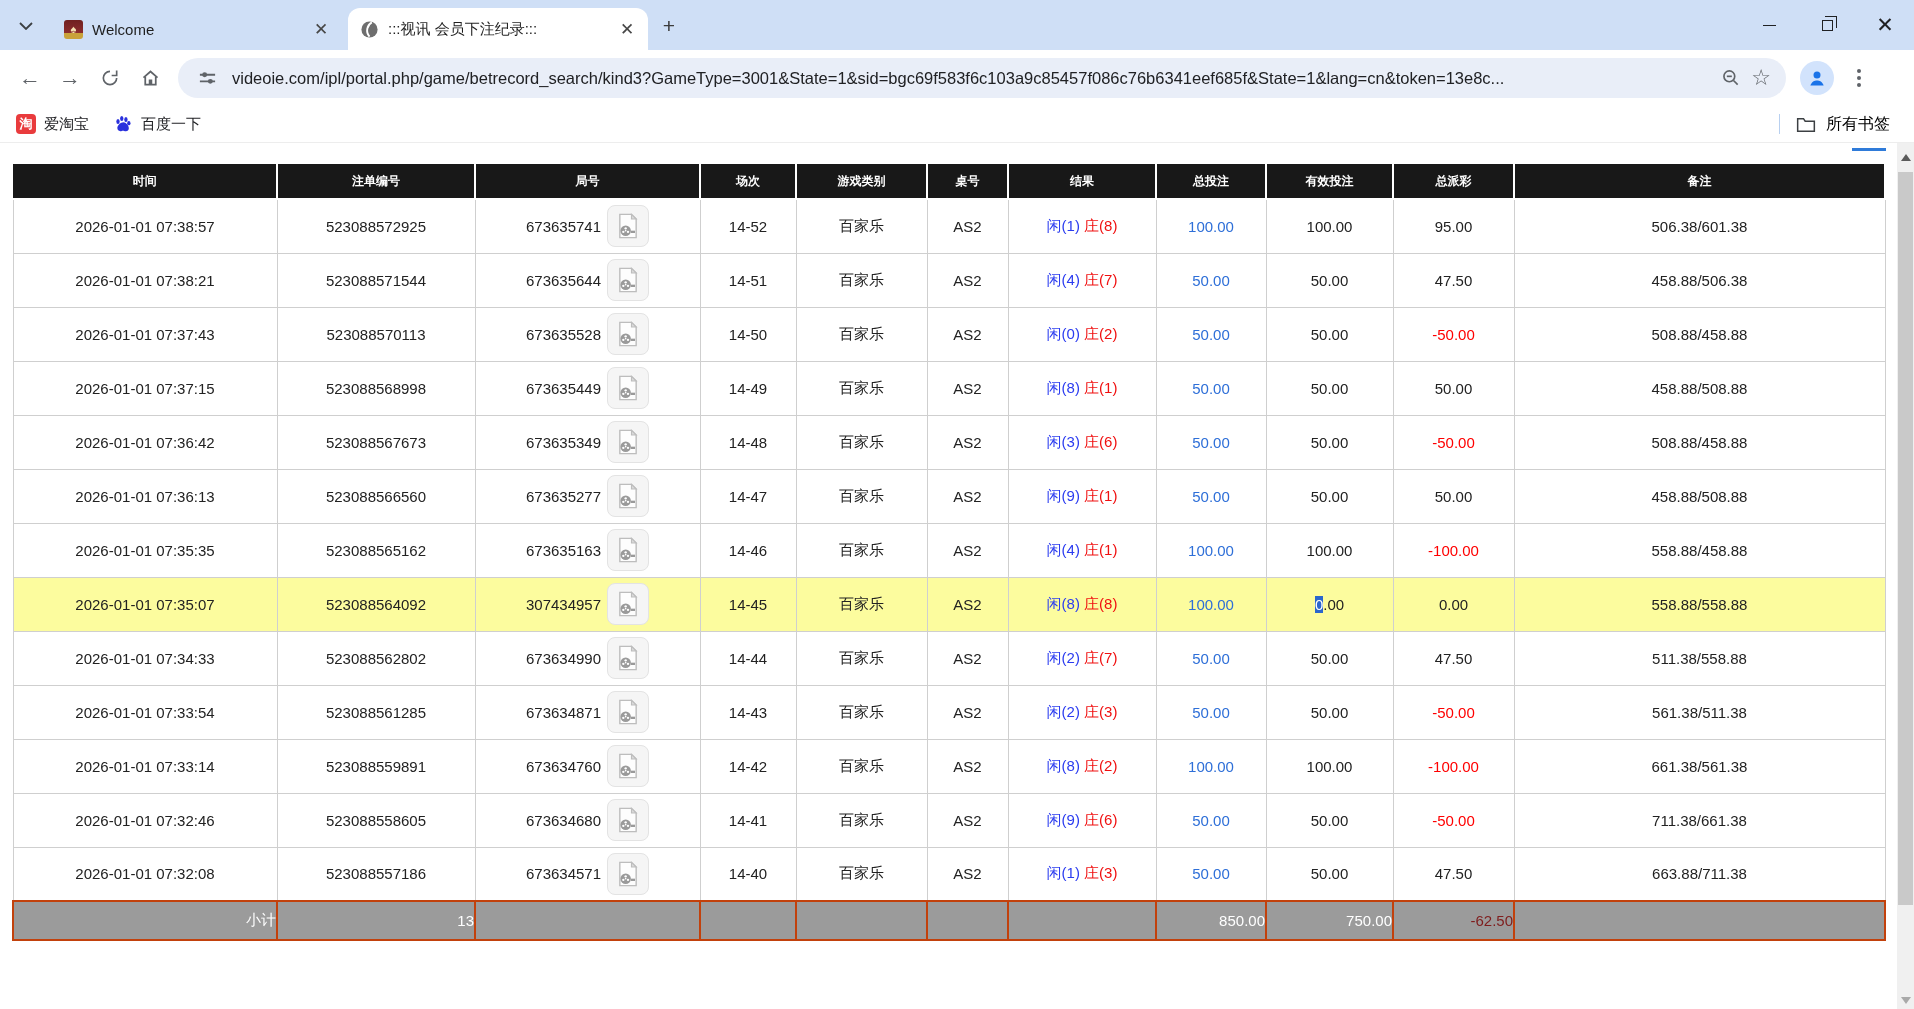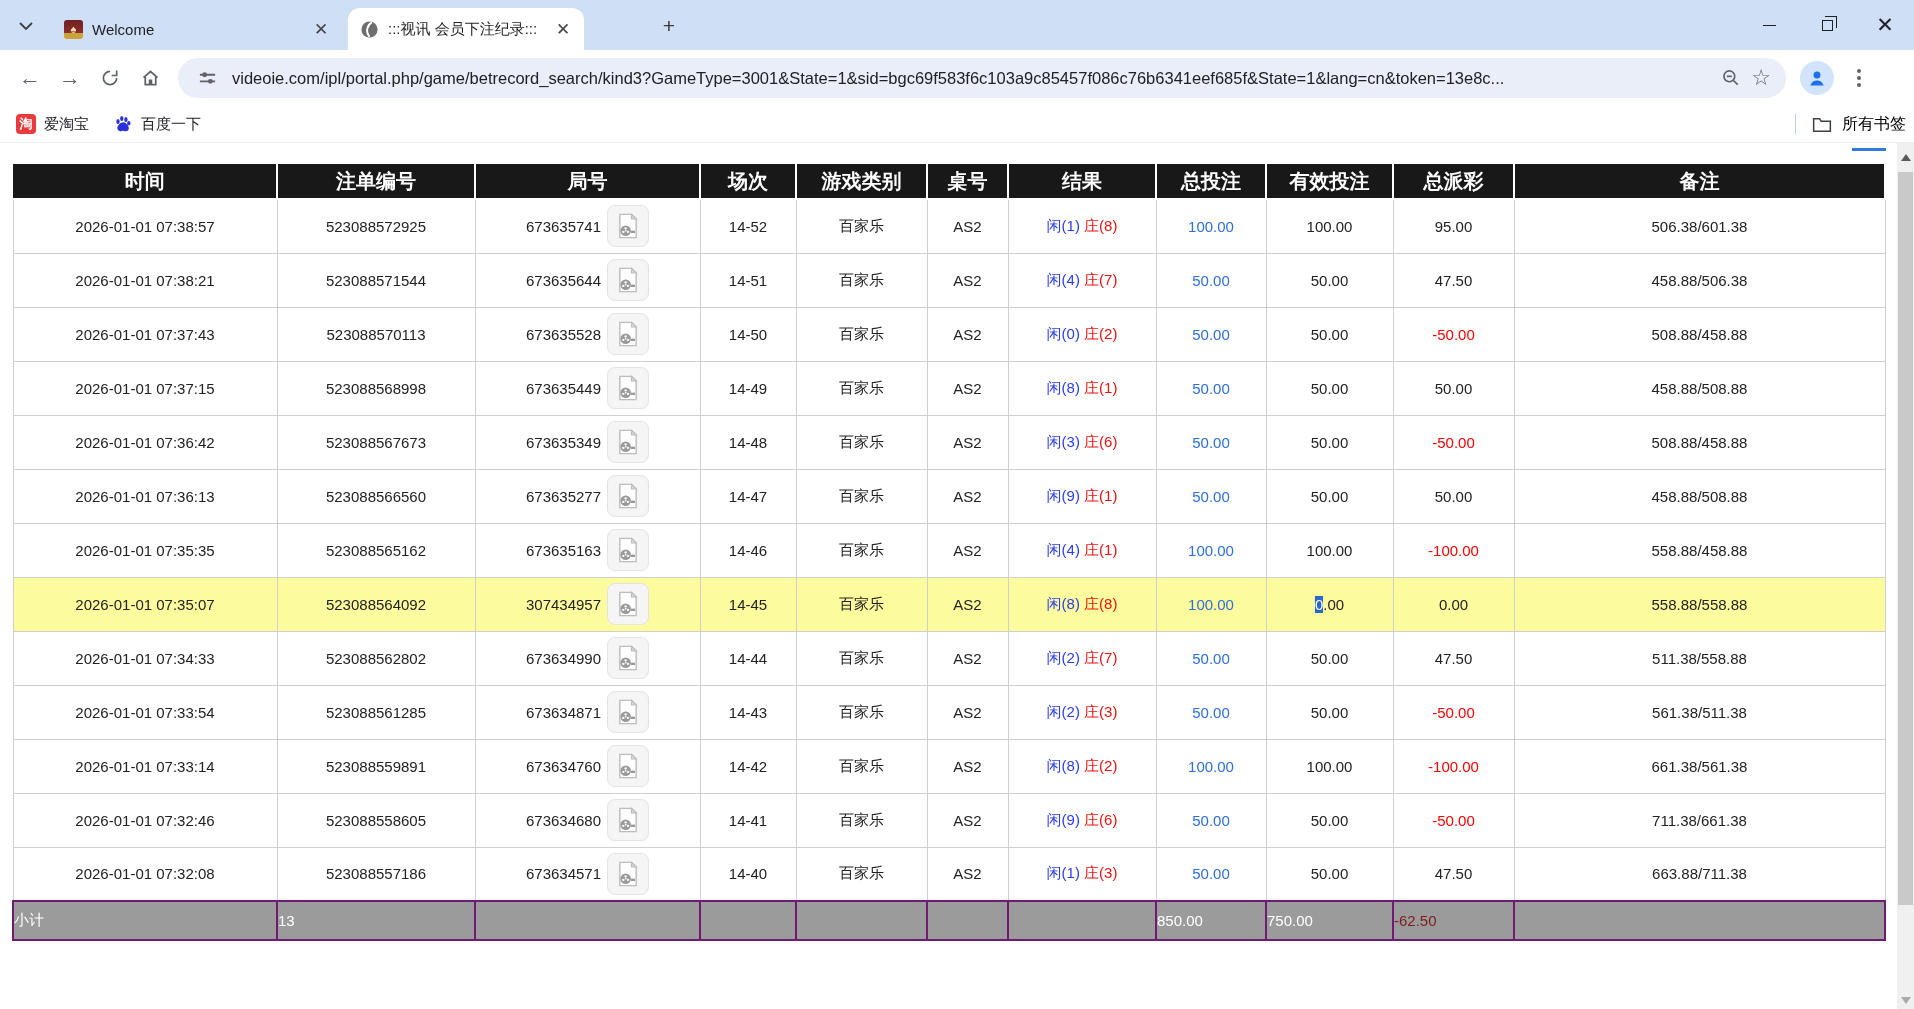--- a/index.html
+++ b/index.html
@@ -4,21 +4,21 @@
 <style>
   * { box-sizing: border-box; margin: 0; padding: 0; }
   html,body { width:1914px; height:1009px; overflow:hidden; background:#fff;
     font-family:"Liberation Sans","DejaVu Sans",sans-serif; }
 
   
   .tabstrip { position:absolute; left:0; top:0; width:1914px; height:50px; background:#cfdff6; }
   .tab-search { position:absolute; left:14px; top:14px; width:24px; height:24px; display:flex; align-items:center; justify-content:center; border-radius:50%; cursor:pointer; }
   .tab { position:absolute; top:8px; height:42px; display:flex; align-items:center; padding:0 10px 0 12px; gap:9px; font-size:15px; color:#1f1f1f; }
   .tab.inactive { left:52px; width:290px; border-radius:10px; }
-  .tab.active { left:348px; width:236px; background:#fff; border-radius:12px 12px 0 0; }
+  .tab.active { left:348px; width:300px; background:#fff; border-radius:12px 12px 0 0; }
   .tab .title { flex:1; white-space:nowrap; overflow:hidden; }
   .tab .close { font-size:17px; color:#474747; width:22px; height:22px; display:flex; align-items:center; justify-content:center; border-radius:50%; }
   .favicon-welcome { width:19px; height:19px; border-radius:3px; background:linear-gradient(#702020,#8d2d2d 70%,#c9a23a 70%); display:flex; align-items:center; justify-content:center; color:#f5e2b0; font-size:11px; flex:0 0 auto; }
   .new-tab { position:absolute; left:656px; top:13px; width:26px; height:26px; font-size:21px; color:#3c3c3c; display:flex; align-items:center; justify-content:center; }
   .win-controls { position:absolute; right:0; top:0; height:50px; display:flex; }
   .win-btn { width:58px; height:50px; display:flex; align-items:center; justify-content:center; color:#202124; }
   .min-glyph { width:13px; height:0; border-top:1.6px solid #202124; display:block; }
   .restore-glyph { width:11px; height:11px; border:1.6px solid #202124; position:relative; background:#cfdff6; }
   .restore-glyph::before { content:""; position:absolute; left:2px; bottom:2px; width:11px; height:11px; border:1.6px solid #202124; border-left:none; border-bottom:none; }
   .close-glyph { font-size:21px; font-weight:300; }
@@ -32,39 +32,39 @@
   .omni-icon { width:30px; height:30px; display:flex; align-items:center; justify-content:center; flex:0 0 auto; border-radius:50%; }
   .star-glyph { font-size:22px; color:#5f6368; }
   .avatar { width:34px; height:34px; border-radius:50%; background:#d2e3fc; display:flex; align-items:center; justify-content:center; margin-left:14px; flex:0 0 auto; }
   .menu-dots { width:34px; height:34px; margin-left:8px; display:flex; flex-direction:column; align-items:center; justify-content:center; gap:3px; flex:0 0 auto; }
   .menu-dots i { width:4px; height:4px; border-radius:50%; background:#5f6368; }
 
   
   .bookmarks { position:absolute; left:0; top:106px; width:1914px; height:37px; background:#fff; display:flex; align-items:center; border-bottom:1px solid #ededed; }
   .bm-item { display:flex; align-items:center; gap:8px; font-size:15px; color:#202124; padding:4px 8px; border-radius:6px; margin-left:8px; }
   .taobao-ic { width:20px; height:20px; border-radius:4px; background:#e93b3d; color:#fff; font-size:13px; font-weight:bold; display:flex; align-items:center; justify-content:center; }
-  .bm-right { margin-left:auto; display:flex; align-items:center; gap:10px; padding-right:8px; }
+  .bm-right { margin-left:auto; display:flex; align-items:center; gap:10px; padding-right:24px; }
   .bm-divider { width:1px; height:20px; background:#b8d0f0; margin-right:6px; }
 
   
   .page { position:absolute; left:0; top:143px; width:1914px; height:866px; background:#fff; }
   .blue-line { position:absolute; left:1852px; top:5px; width:34px; height:3px; background:#2f7bd9; }
   table { border-collapse:collapse; table-layout:fixed; margin:21px 0 0 12px; width:1872px; font-size:15px; color:#222; }
-  thead th { background:#181818; color:#fff; font-weight:bold; font-size:20px; height:35px; border:2px solid #fff; border-top:none; }
+  thead th { background:#181818; color:#fff; font-weight:bold; font-size:12px; height:35px; border:2px solid #fff; border-top:none; }
   thead th:first-child { border-left:1px solid #181818; }
   tbody td { height:54px; border:1px solid #cfcfcf; text-align:center; background:#fff; vertical-align:middle; }
   tr.hl td { background:#fcfc9e;margin-top:28px; }
   td .round-wrap { display:inline-flex; align-items:center; gap:6px; }
   .video-btn { width:42px; height:42px; border:1px solid #e3e3e3; background:#f5f5f5; border-radius:8px; display:inline-flex; align-items:center; justify-content:center; cursor:pointer; }
   .link-blue { color:#2e6fd8; cursor:pointer; }
   .neg { color:#f00; }
   .res-p { color:#2b3cf0; }
   .res-b { color:#f01010; }
   .sel { background:#2b66cc; color:#fff; }
-  tfoot td { height:39px; background:#9b9b9b; color:#fff; border:2px solid #701a75; text-align:left; font-size:15px; }
+  tfoot td { height:39px; background:#9b9b9b; color:#fff; border:2px solid #c2410c; text-align:right; font-size:15px; }
   tfoot .neg { color:#7f1d1d; }
 
   
   .scrollbar { position:absolute; right:0; top:143px; width:17px; height:866px; background:#f0f0f0; }
   .sb-arrow { width:17px; height:17px; display:flex; align-items:center; justify-content:center; }
   .sb-arrow.up { position:absolute; top:6px; }
   .sb-arrow.down { position:absolute; bottom:0; }
   .sb-arrow span { width:0; height:0; border-left:5px solid transparent; border-right:5px solid transparent; }
   .sb-arrow.up span { border-bottom:7px solid #5a5a5a; }
   .sb-arrow.down span { border-top:7px solid #a9a9a9; }

